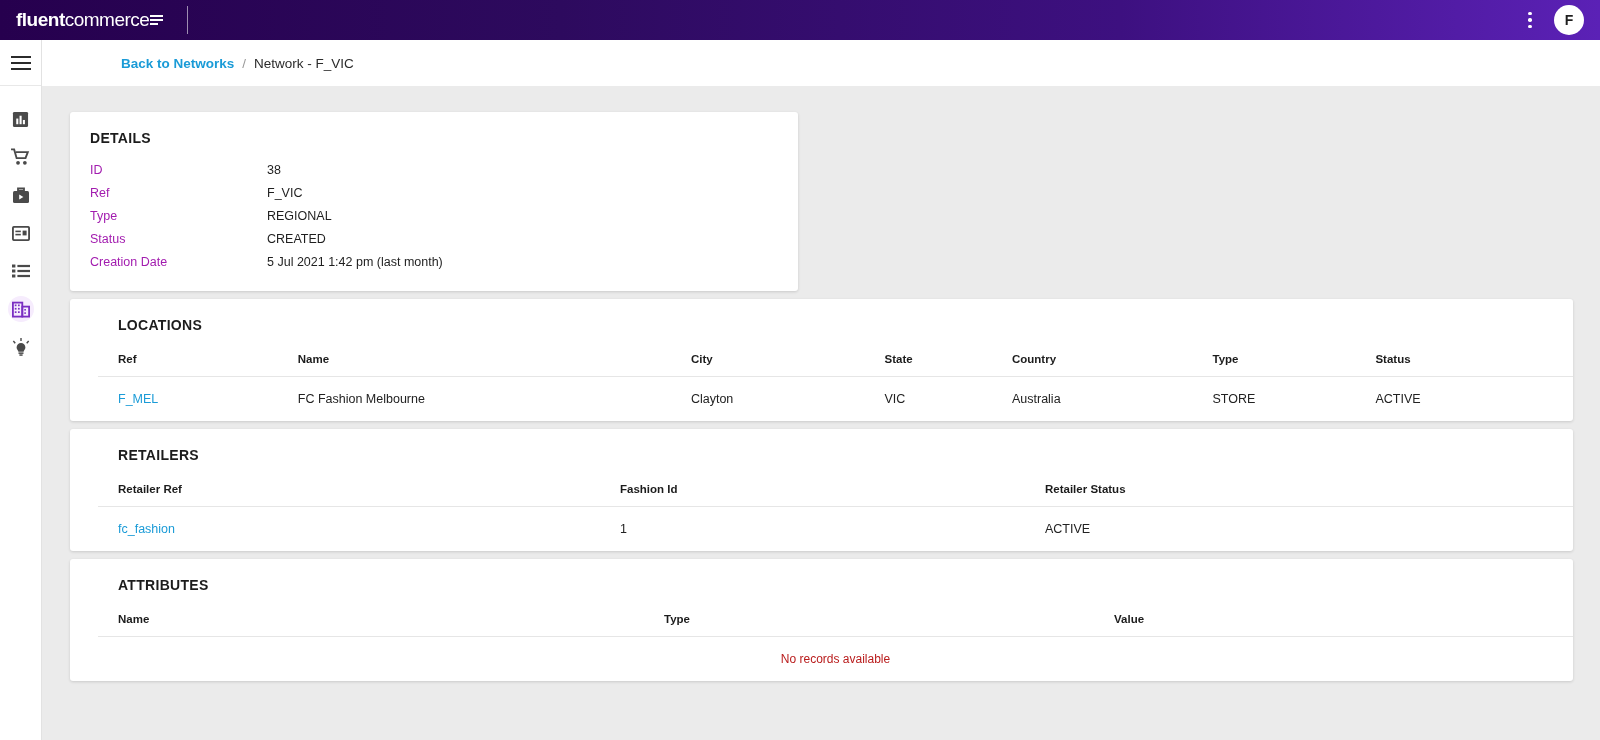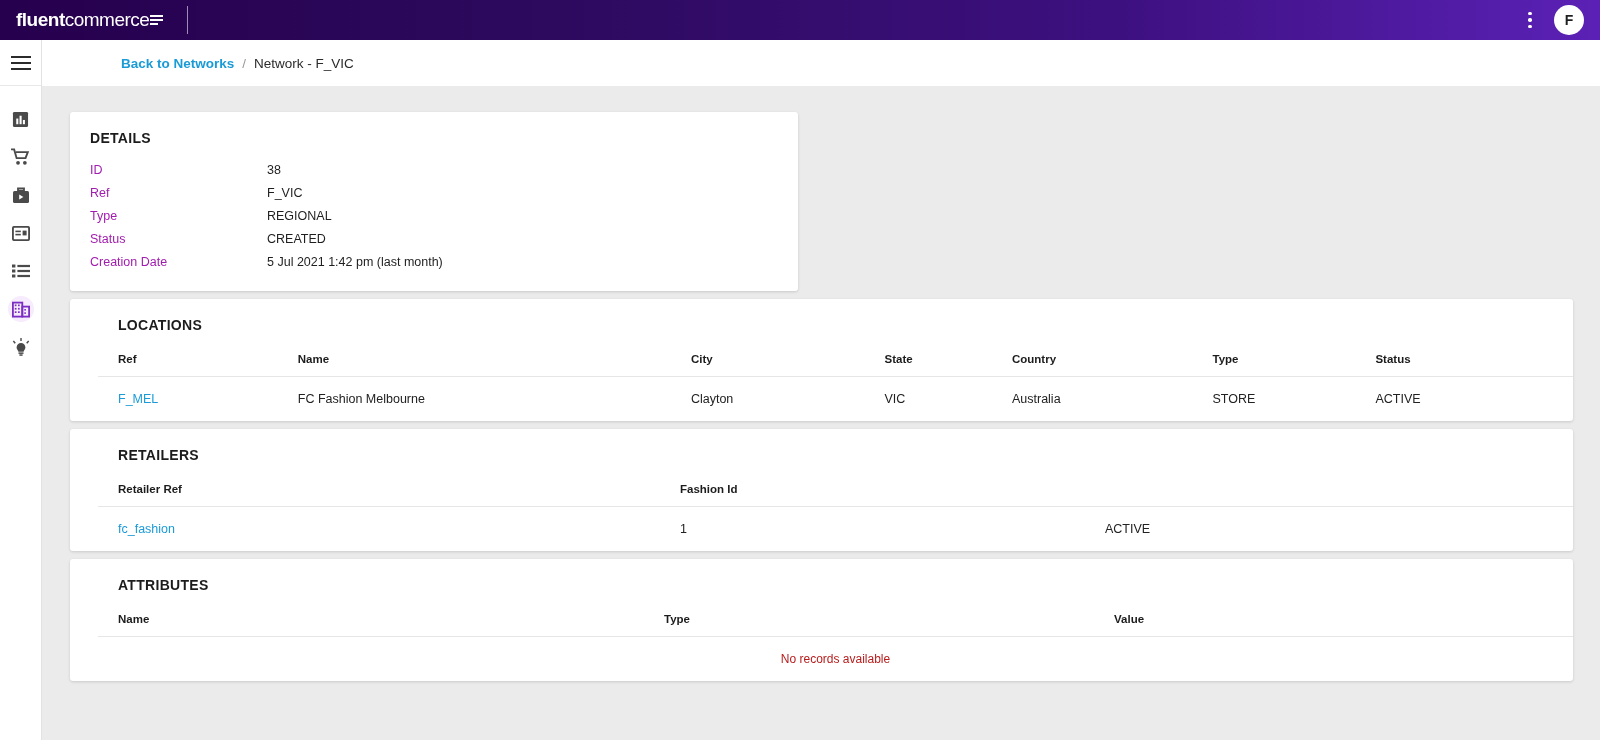--- a/index.html
+++ b/index.html
@@ -162,21 +162,21 @@
   .cell-link { color: #1a9bd7; cursor: pointer; }
   .empty-row {
     height: 44px;
     display: flex; align-items: center; justify-content: center;
     font-size: 12px; color: #b91c1c;
   }
   
   .lc0 { width: 182px; } .lc1 { width: 398px; } .lc2 { width: 196px; }
   .lc3 { width: 129px; } .lc4 { width: 203px; } .lc5 { width: 165px; } .lc6 { width: 200px; }
   
-  .rc0 { width: 562px; } .rc1 { width: 425px; } .rc2 { width: 400px; }
+  .rc0 { width: 502px; } .rc1 { width: 425px; } .rc2 { width: 400px; }
   
   .ac0 { width: 546px; } .ac1 { width: 450px; } .ac2 { width: 400px; }
 </style>
 </head>
 <body>
 
 <div class="topbar">
   <div class="logo-wrap">
     <div class="logo-text"><span class="lt-bold">fluent</span><span class="lt-reg">commerce</span><span class="logo-mark"><i></i><i></i><i></i></span></div>
   </div>
@@ -345,20 +345,21 @@
       <div class="lc5">STORE</div>
       <div class="lc6">ACTIVE</div>
     </div>
   </div>
 
   <div class="card card-table">
     <div class="card-title">RETAILERS</div>
     <div class="thead">
       <div class="rc0">Retailer Ref</div>
       <div class="rc1">Fashion Id</div>
+      <div class="rc2">Retailer Status</div>
     </div>
     <div class="trow">
       <div class="rc0 cell-link">fc_fashion</div>
       <div class="rc1">1</div>
       <div class="rc2">ACTIVE</div>
     </div>
   </div>
 
   <div class="card card-table">
     <div class="card-title">ATTRIBUTES</div>

